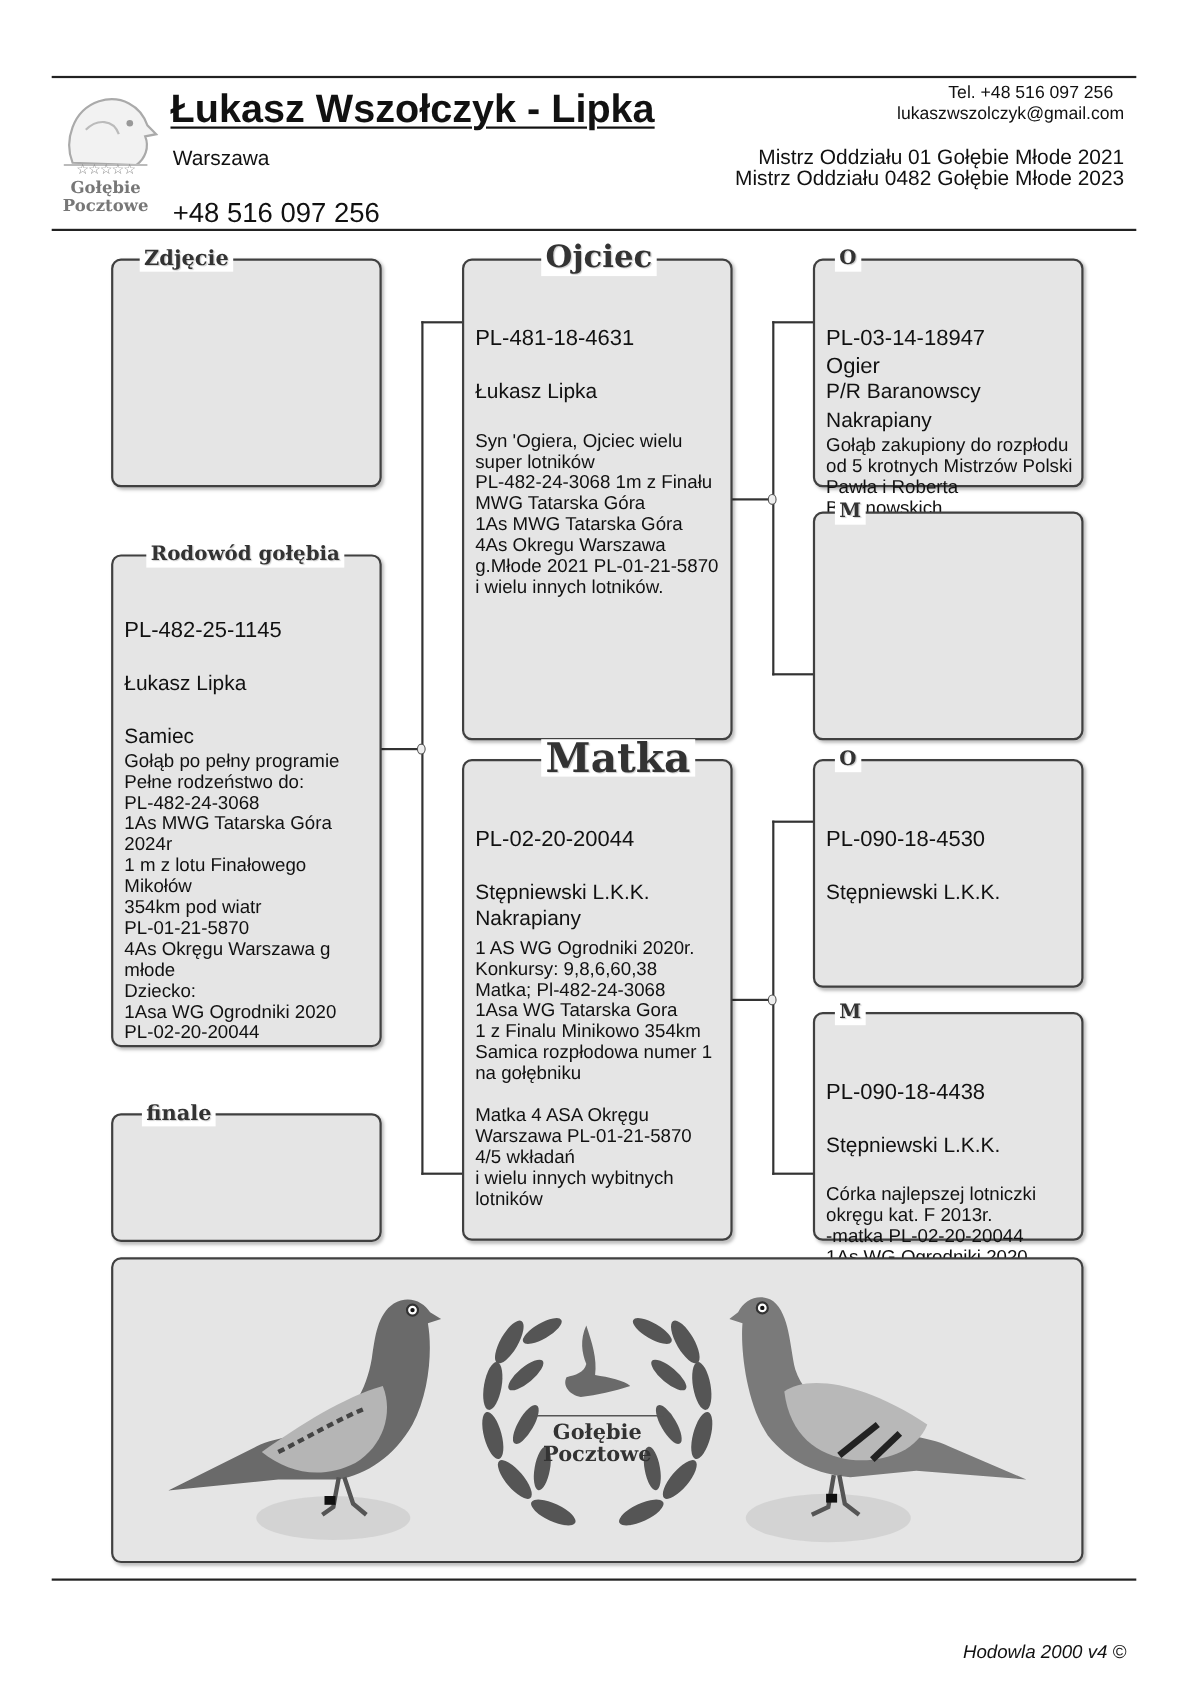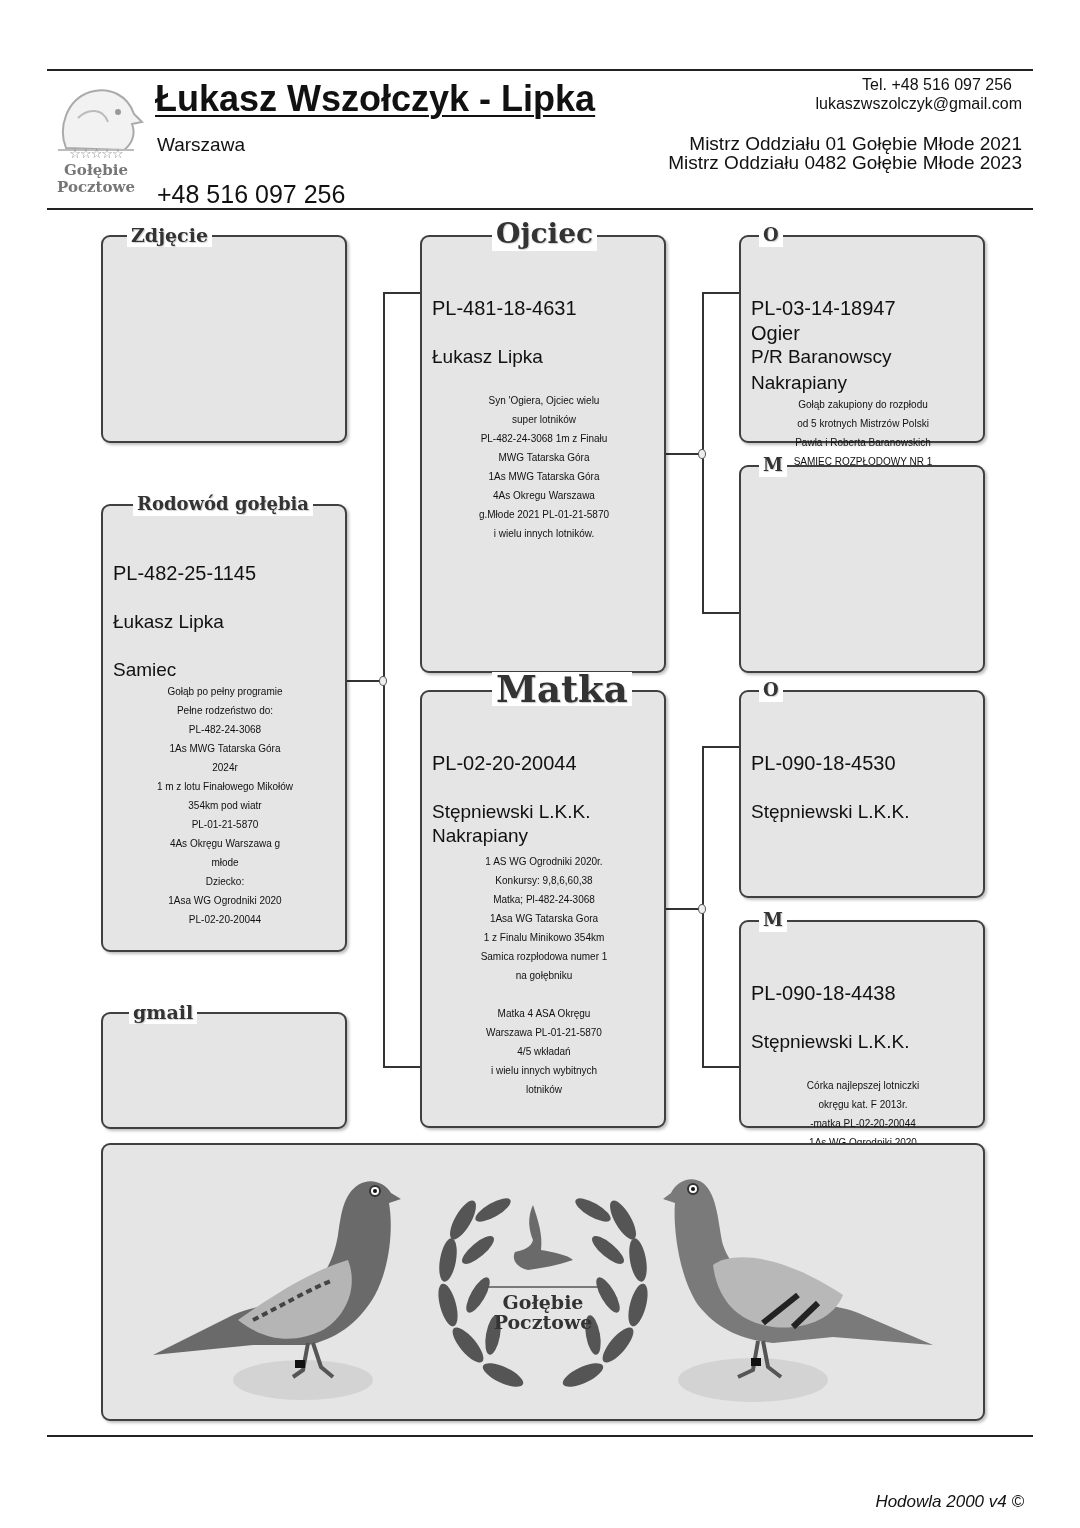--- a/index.html
+++ b/index.html
@@ -16,21 +16,21 @@
   .contact { position: absolute; right: 58px; top: 75px; text-align: right; font-size: 16px; line-height: 19px; }
   .titles { position: absolute; right: 58px; top: 134px; text-align: right; font-size: 19px; line-height: 19px; }
 
   
   .box { position: absolute; border: 2px solid #404040; border-radius: 9px; box-shadow: 2px 2px 3px rgba(0,0,0,0.25); background: #e5e5e5; }
   .legend { position: absolute; top: -14px; background: #fff; padding: 0 4px; font-family: "DejaVu Serif", serif; font-weight: bold; color: #333; line-height: 24px; white-space: nowrap; text-shadow: 1px 1px 1px rgba(0,0,0,0.2); }
   .box-inner { position: absolute; left: 10px; top: 22px; right: 8px; margin-top: 36px; }
   .ring { font-size: 20px; line-height: 26px; }
   .owner { font-size: 19px; line-height: 24px; }
   .extra { font-size: 19px; line-height: 24px; }
-  .notes { font-size: 10px; line-height: 19px; white-space: pre-line; text-align: center; }
+  .notes { font-size: 17px; line-height: 19px; white-space: pre-line; }
 
   
   .vline { position: absolute; width: 2px; background: #333; }
   .hline { position: absolute; height: 2px; background: #333; }
   .node { position: absolute; width: 6px; height: 8px; border: 1.5px solid #555; border-radius: 50%; background: #eee; }
 </style>
 </head>
 <body>
 
 <div class="hr" style="top:69px;"></div>
@@ -102,21 +102,21 @@
 PL-01-21-5870
 4As Okręgu Warszawa g
 młode
 Dziecko:
 1Asa WG Ogrodniki 2020
 PL-02-20-20044</div>
   </div>
 </div>
 
 <div class="box" style="left:101px; top:1012px; width:242px; height:113px;">
-  <div class="legend" style="left:26px; font-size:19px;">gmail</div>
+  <div class="legend" style="left:26px; font-size:19px;">finale</div>
 </div>
 
 <div class="box" style="left:420px; top:235px; width:242px; height:434px;">
   <div class="legend" style="left:70px; top:-20px; font-size:28px; line-height:34px;">Ojciec</div>
   <div class="box-inner" style="top:22px;">
     <div class="ring">PL-481-18-4631</div>
     <div class="owner" style="margin-top:24px;">Łukasz Lipka</div>
     <div class="notes" style="margin-top:22px;">Syn 'Ogiera, Ojciec wielu
 super lotników
 PL-482-24-3068 1m z Finału

